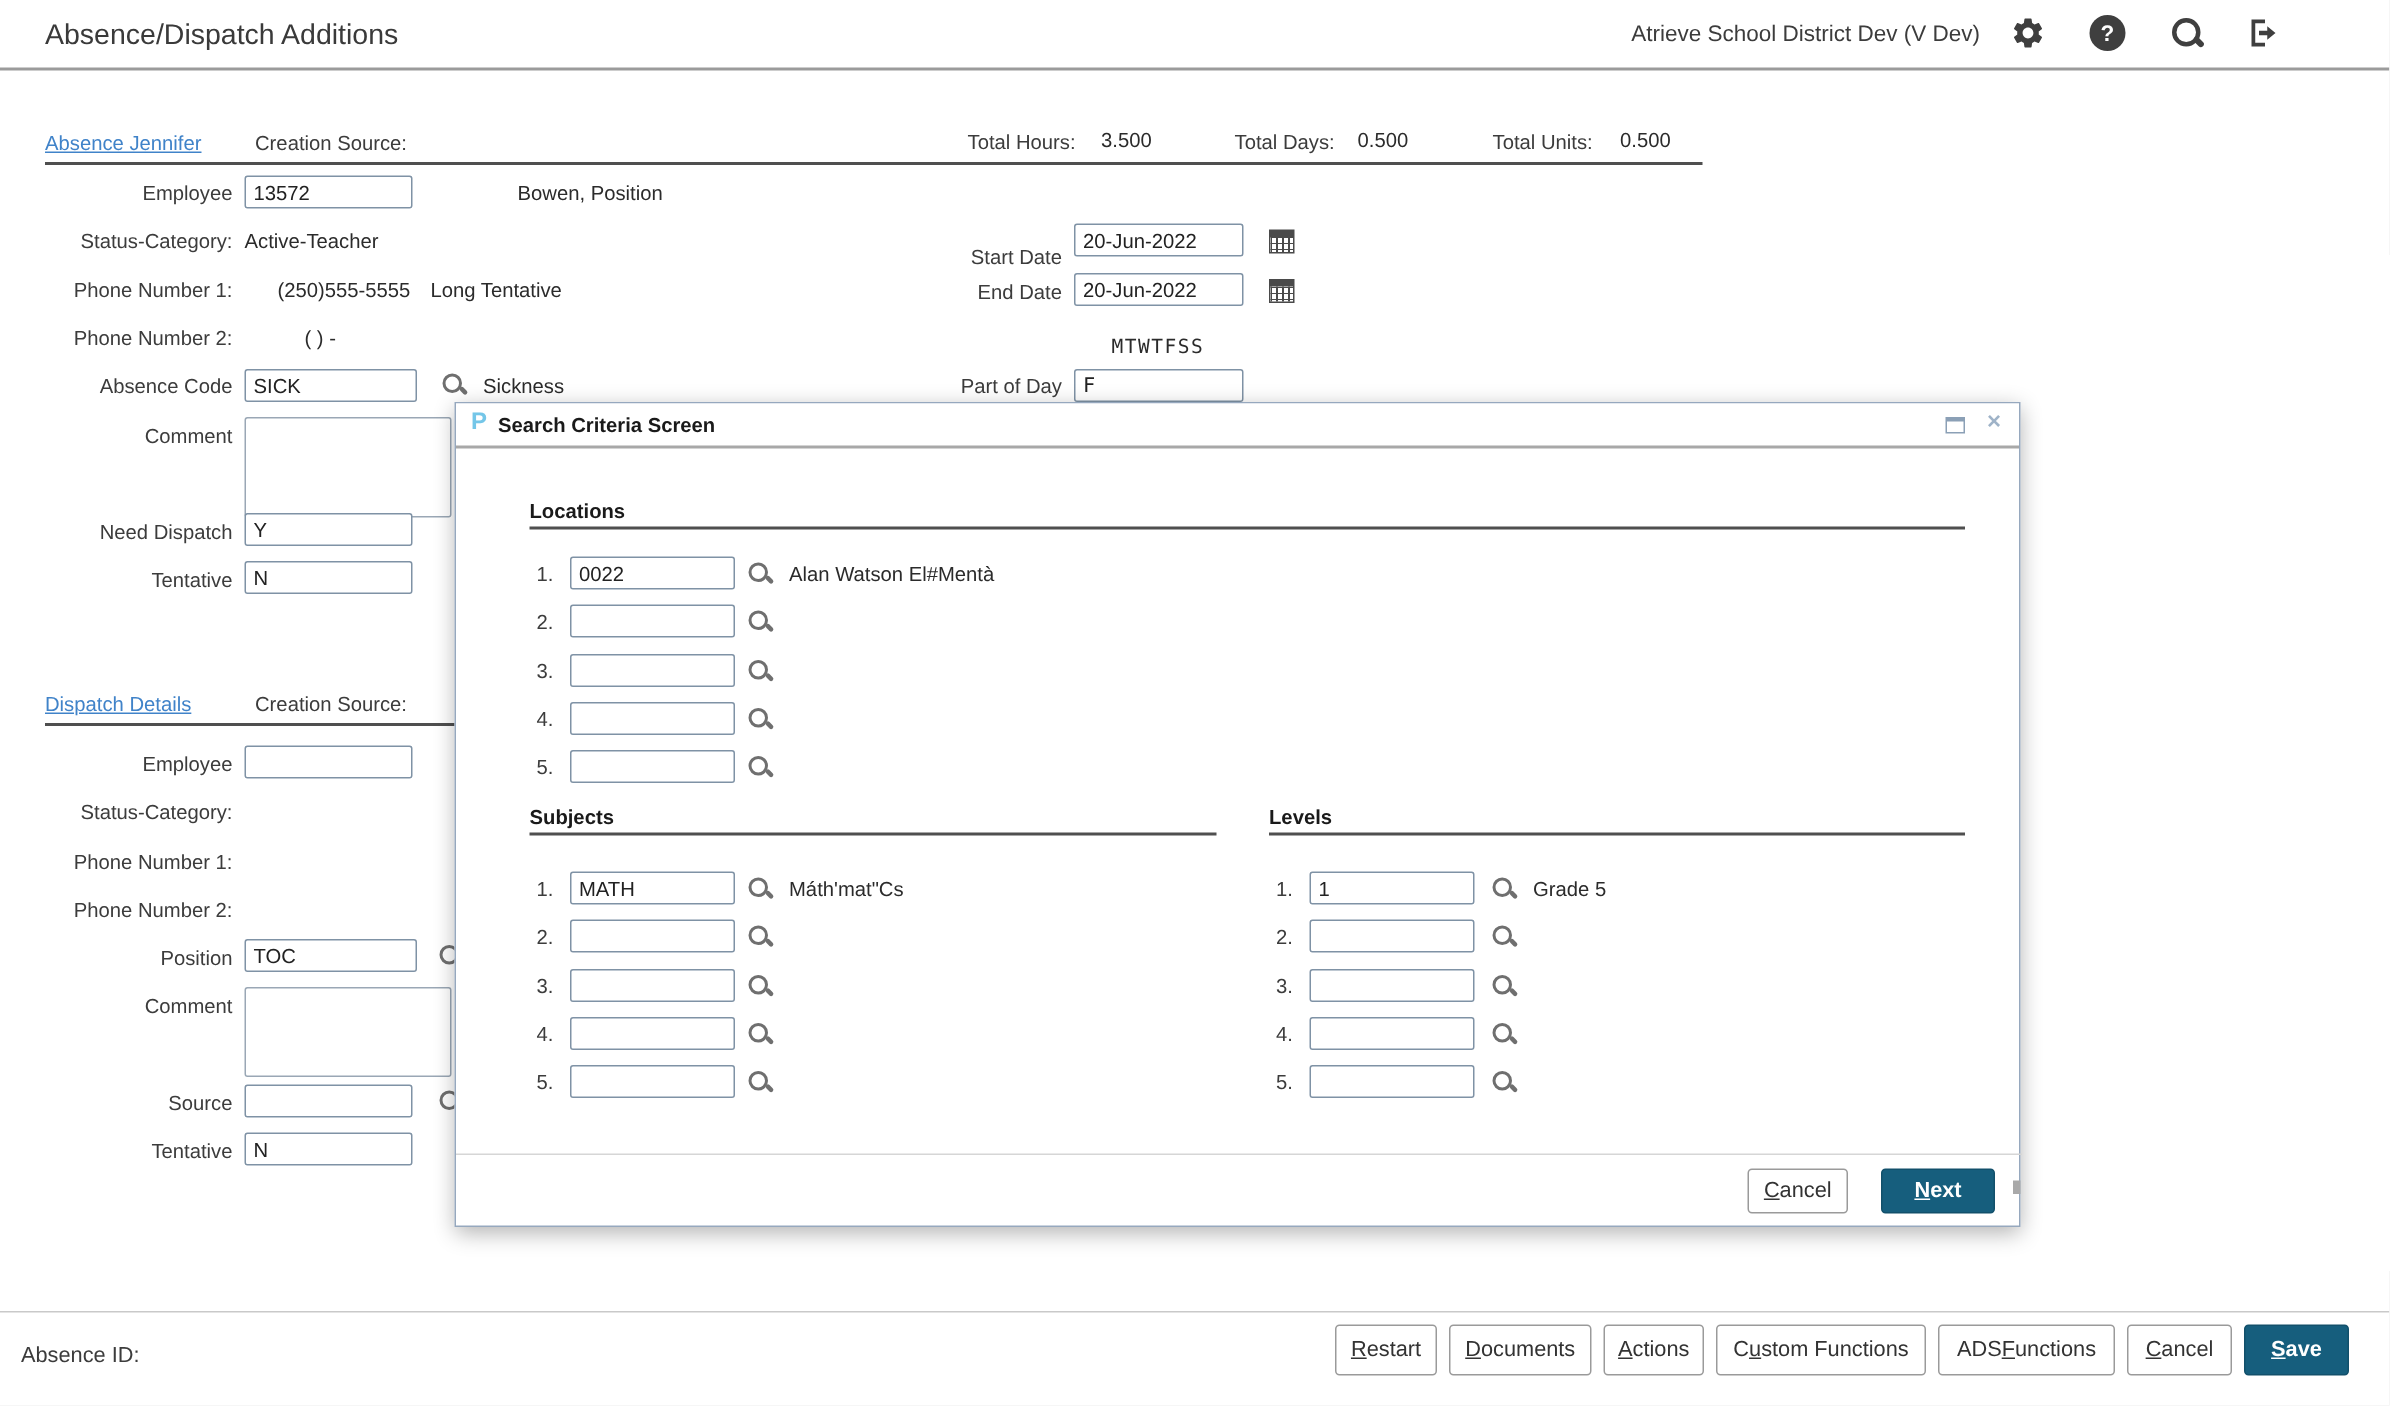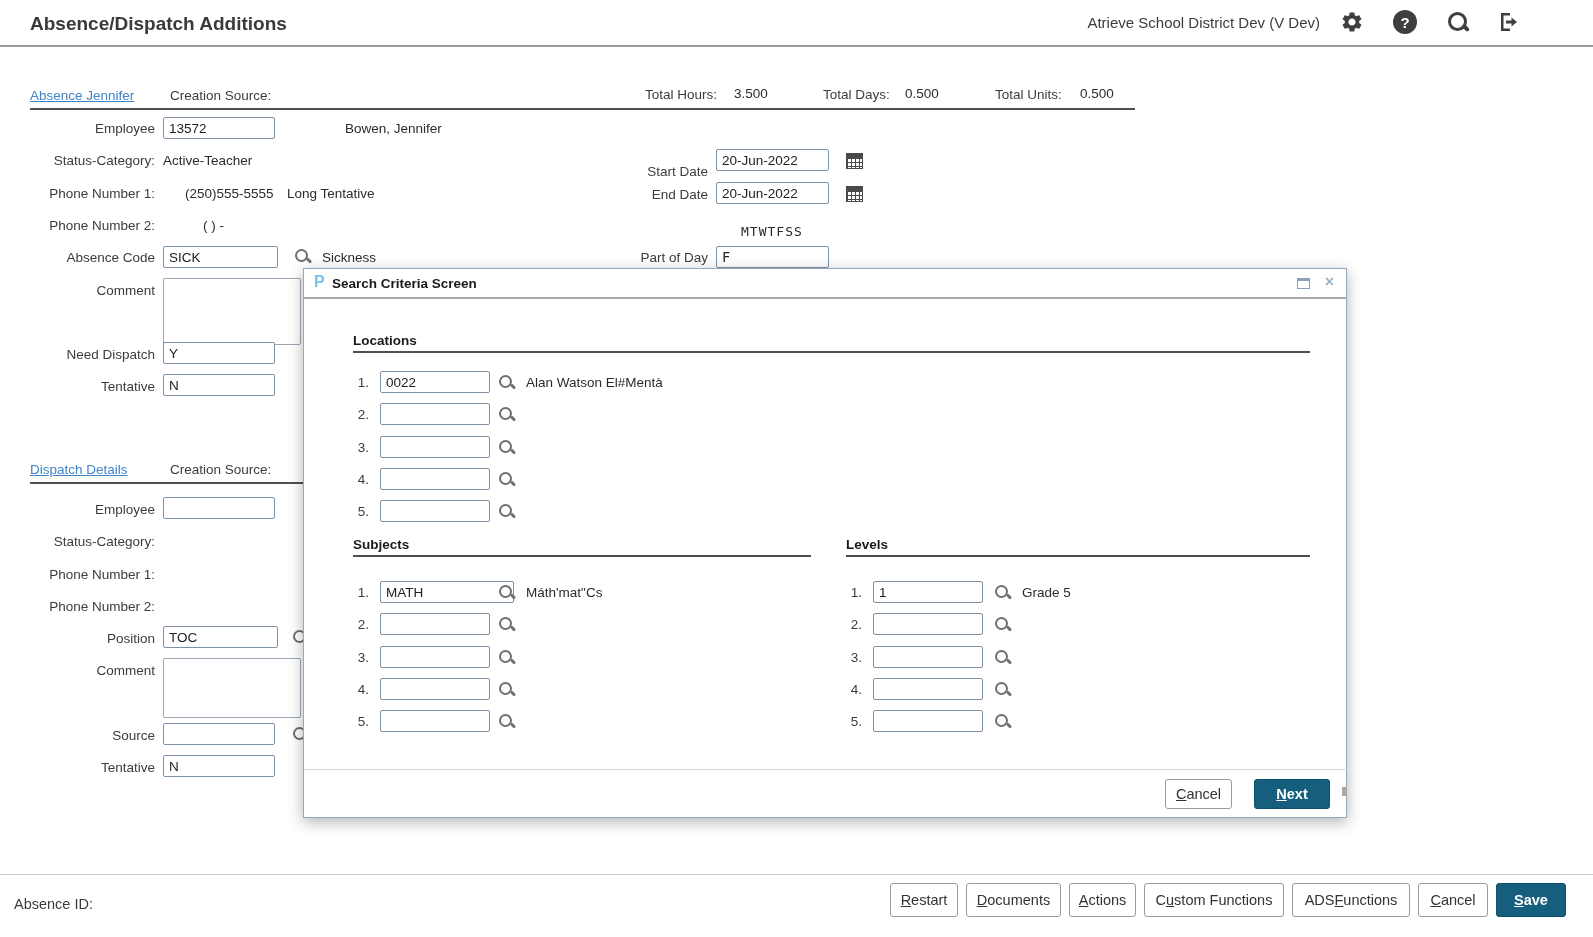--- a/index.html
+++ b/index.html
@@ -55,21 +55,21 @@
   .sec-head { position:absolute; font-size:13.5px; font-weight:bold; color:#1a1a1a; }
   .rownum { position:absolute; font-size:13.5px; color:#3c3c3c; width:20px; text-align:right; }
   .resize-grip { position:absolute; width:5px; height:9px; background:#a9a9a9; cursor:ew-resize; }
   svg { display:block; }
 </style>
 </head>
 <body>
 
 <div class="page">
 
-  <div class="abs lbl" style="left:30px; top:13px; font-size:19px; color:#3a3a3a;font-weight:bold;">Absence/Dispatch Additions</div>
+  <div class="abs lbl" style="left:30px; top:13px; font-size:19px; color:#3a3a3a;">Absence/Dispatch Additions</div>
   <div class="abs lbl" style="left:1058px; top:14px; width:262px; text-align:right; font-size:15px;">Atrieve School District Dev (V Dev)</div>
 
   <div class="hico" style="left:1340px;">
     <svg width="24" height="24" viewBox="0 0 24 24">
         <path fill="#3f3f3f" d="M19.14 12.94c.04-.3.06-.61.06-.94 0-.32-.02-.64-.07-.94l2.03-1.58c.18-.14.23-.41.12-.61l-1.92-3.32c-.12-.22-.37-.29-.59-.22l-2.39.96c-.5-.38-1.03-.7-1.62-.94l-.36-2.54c-.04-.24-.24-.41-.48-.41h-3.84c-.24 0-.43.17-.47.41l-.36 2.54c-.59.24-1.13.57-1.62.94l-2.39-.96c-.22-.08-.47 0-.59.22L2.74 8.87c-.12.21-.08.47.12.61l2.03 1.58c-.05.3-.09.63-.09.94s.02.64.07.94l-2.03 1.58c-.18.14-.23.41-.12.61l1.92 3.32c.12.22.37.29.59.22l2.39-.96c.5.38 1.03.7 1.62.94l.36 2.54c.05.24.24.41.48.41h3.84c.24 0 .44-.17.47-.41l.36-2.54c.59-.24 1.13-.56 1.62-.94l2.39.96c.22.08.47 0 .59-.22l1.92-3.32c.12-.22.07-.47-.12-.61l-2.01-1.58zM12 15.6c-1.98 0-3.6-1.62-3.6-3.6s1.62-3.6 3.6-3.6 3.6 1.62 3.6 3.6-1.62 3.6-3.6 3.6z"></path>
       </svg>
   </div>
   <div class="hico help-circle" style="left:1393px;">
     <span>?</span>
   </div>
@@ -89,21 +89,21 @@
   <div class="abs val" style="left:734px; top:86px;">3.500</div>
   <div class="abs lbl" style="left:823px; top:87px;">Total Days:</div>
   <div class="abs val" style="left:905px; top:86px;">0.500</div>
   <div class="abs lbl" style="left:995px; top:87px;">Total Units:</div>
   <div class="abs val" style="left:1080px; top:86px;">0.500</div>
 
   <div class="hr2" style="left:30px; top:108px; width:1105px;"></div>
 
   <div class="rlabel" style="left:15px; top:121px;">Employee</div>
   <input class="inp" style="left: 163px; top: 117px; width: 112px;" value="13572">
-  <div class="abs val" style="left:345px; top:121px;">Bowen, Jennifer</div>
+  <div class="abs val" style="left:345px; top:121px;">Bowen, Position</div>
 
   <div class="rlabel" style="left:15px; top:153px;">Status-Category:</div>
   <div class="abs val" style="left:163px; top:153px;">Active-Teacher</div>
 
   <div class="rlabel" style="left:15px; top:186px;">Phone Number 1:</div>
   <div class="abs val" style="left:185px; top:186px;">(250)555-5555</div>
   <div class="abs val" style="left:287px; top:186px;">Long Tentative</div>
 
   <div class="rlabel" style="left:15px; top:218px;">Phone Number 2:</div>
   <div class="abs val" style="left:203px; top:218px;">( )  -</div>
@@ -189,21 +189,21 @@
     <div class="mag" style="left:194px; top:202px;"></div>
 
     <div class="rownum" style="left:45px; top:235px;">5.</div>
     <input class="inp" style="left: 76px; top: 231px; width: 110px;" value="">
     <div class="mag" style="left:194px; top:234px;"></div>
 
     <div class="sec-head" style="left:49px; top:268px;">Subjects</div>
     <div class="hr2" style="left:49px; top:286px; width:458px;"></div>
 
     <div class="rownum" style="left:45px; top:316px;">1.</div>
-    <input class="inp" style="left: 76px; top: 312px; width: 134px;" value="MATH">
+    <input class="inp" style="left: 76px; top: 312px; width: 110px;" value="MATH">
     <div class="mag" style="left:194px; top:315px;"></div>
     <div class="abs val" style="left:222px; top:316px;">Máth'mat"Cs</div>
 
     <div class="rownum" style="left:45px; top:348px;">2.</div>
     <input class="inp" style="left: 76px; top: 344px; width: 110px;" value="">
     <div class="mag" style="left:194px; top:347px;"></div>
 
     <div class="rownum" style="left:45px; top:381px;">3.</div>
     <input class="inp" style="left: 76px; top: 377px; width: 110px;" value="">
     <div class="mag" style="left:194px; top:380px;"></div>

